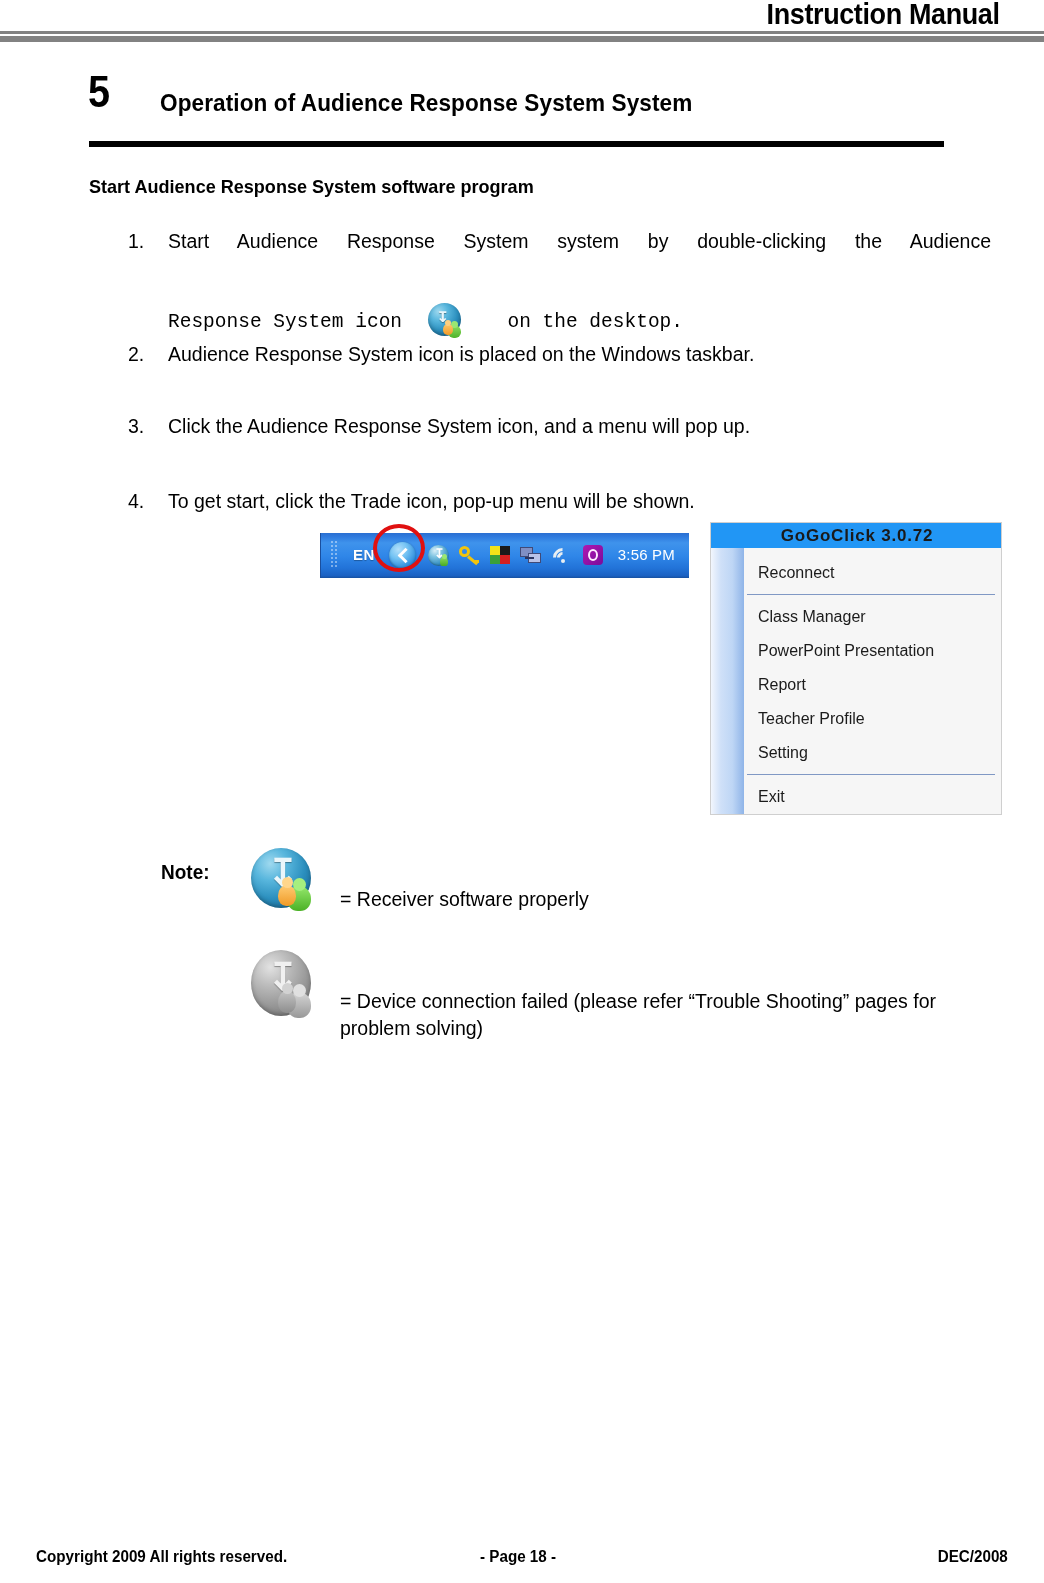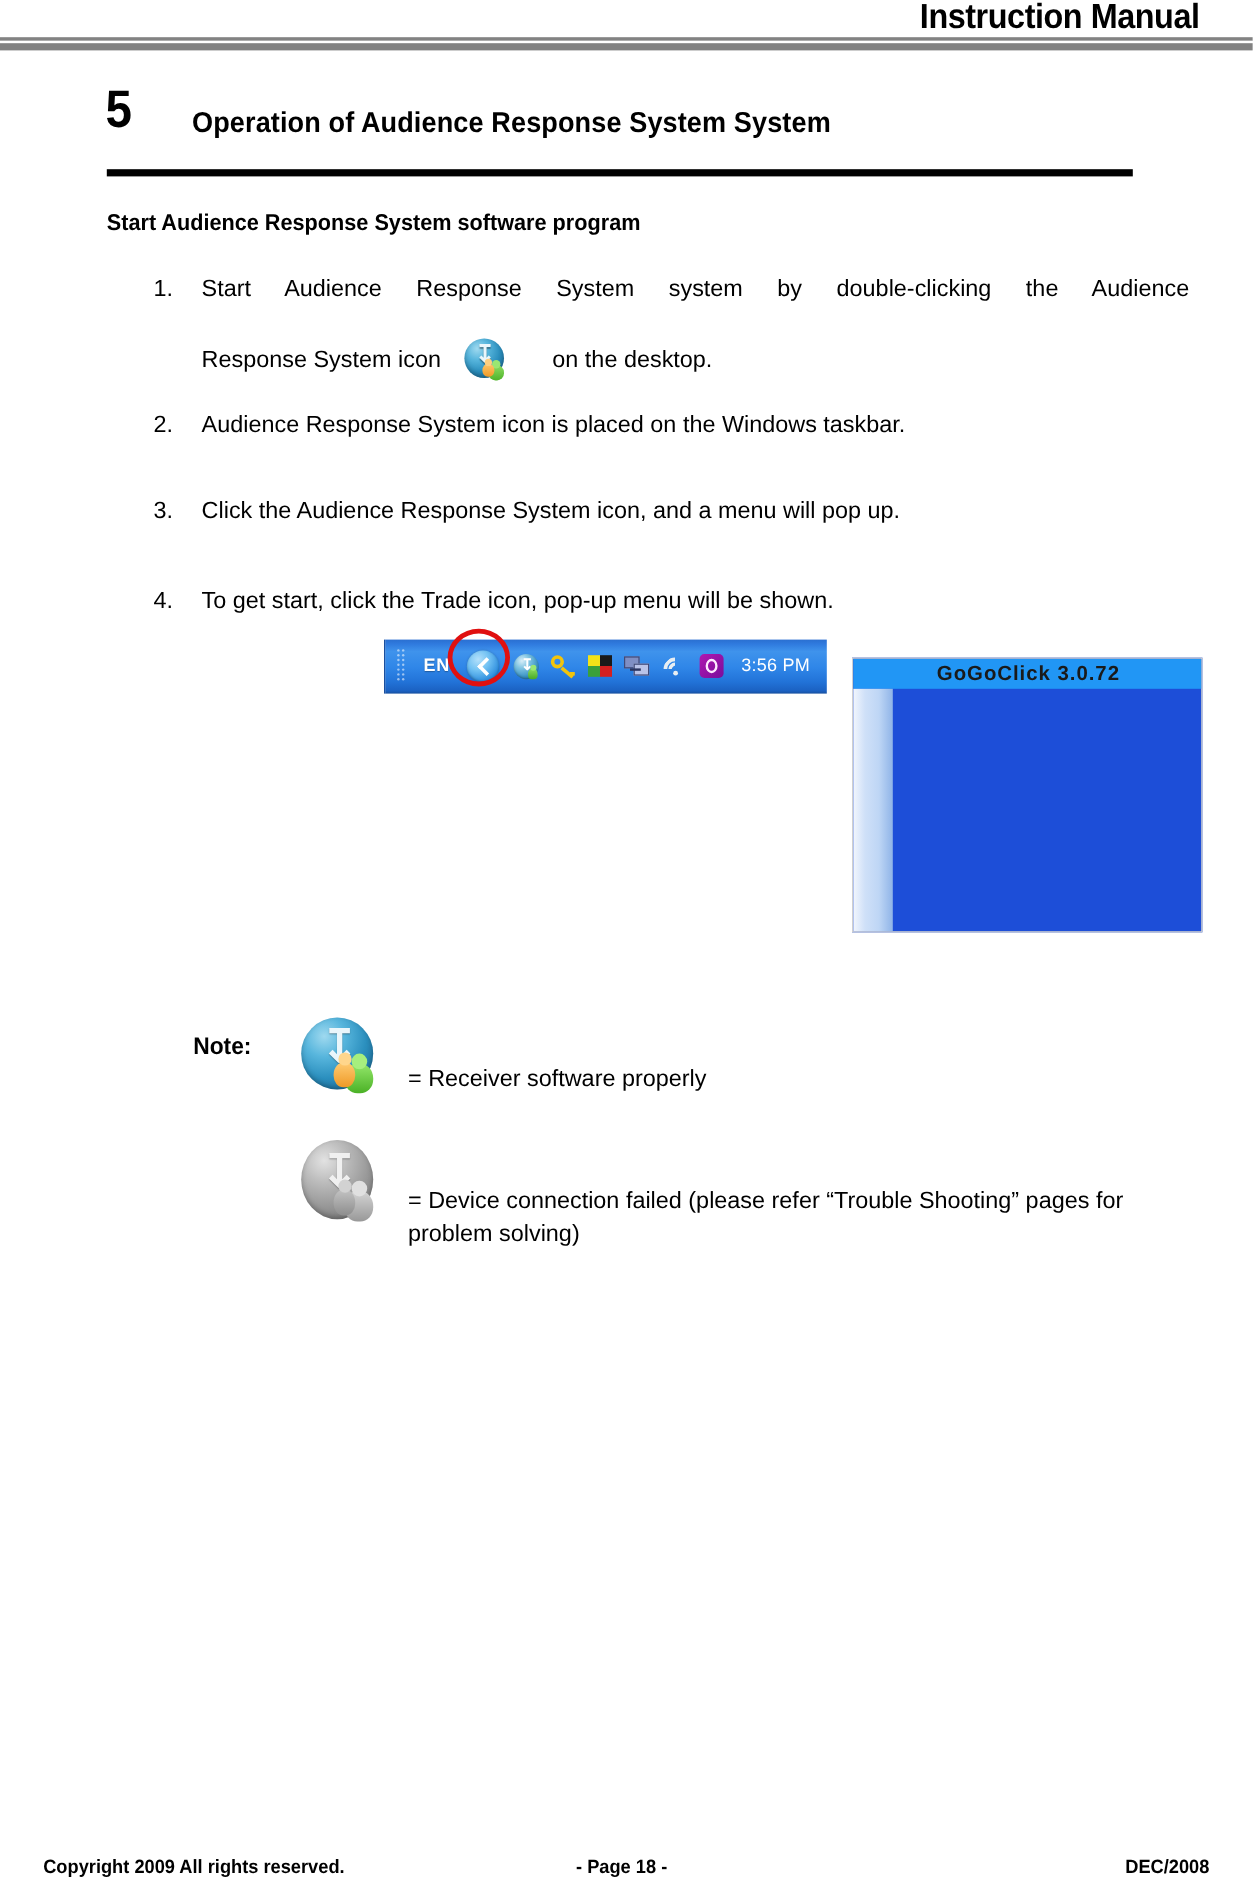--- a/index.html
+++ b/index.html
@@ -119,23 +119,24 @@
   }
   .justified {
     text-align: justify;
     text-align-last: justify;
     width: 823px;
   }
 
   .step1 { left: 128px; top: 228px; width: 870px; }
   .step1-line2 {
     position: absolute;
-    left: 168px; top: 281px;
+    left: 168px; top: 302px;
     font-size: 19.5px;
     white-space: nowrap;
+    font-family: Liberation Mono, monospace;
   }
   .step2 { left: 128px; top: 341px; width: 870px; }
   .step3 { left: 128px; top: 413px; width: 870px; }
   .step4 { left: 128px; top: 488px; width: 870px; }
 
   
   .receiver-icon {
     display: inline-block;
     position: relative;
     vertical-align: middle;
@@ -234,23 +235,23 @@
     width: 52px; height: 48px;
     border: 4px solid #e01010;
     border-radius: 50%;
     box-sizing: border-box;
     z-index: 6;
   }
 
   
   .gogo-menu {
     position: absolute;
-    left: 710px; top: 548px;
-    width: 292px; height: 229px;
-    background: #1d4ed8;
+    left: 710px; top: 522px;
+    width: 292px; height: 293px;
+    background: #fef9c3;
     border: 1px solid #cfcfcf;
     box-sizing: border-box;
     overflow: hidden;
   }
   .gogo-titlebar {
     position: absolute;
     left: 0; top: 0;
     width: 292px; height: 25px;
     background: #2196f5;
     color: #1a1a1a;
@@ -444,20 +445,31 @@
                  border:2px solid #ffe9ff;box-sizing:border-box;"></span>
   </span>
 
   <span class="tb-time">3:56 PM</span>
 </div>
 <div class="red-circle"></div>
 
 <div class="gogo-menu">
   <div class="gogo-titlebar">GoGoClick 3.0.72</div>
   <div class="gogo-gutter"></div>
+  <div class="gogo-body">
+    <div class="gogo-item" style="top:16px;">Reconnect</div>
+    <div class="gogo-sep" style="top:46px;"></div>
+    <div class="gogo-item" style="top:60px;">Class Manager</div>
+    <div class="gogo-item" style="top:94px;">PowerPoint Presentation</div>
+    <div class="gogo-item" style="top:128px;">Report</div>
+    <div class="gogo-item" style="top:162px;">Teacher Profile</div>
+    <div class="gogo-item" style="top:196px;">Setting</div>
+    <div class="gogo-sep" style="top:226px;"></div>
+    <div class="gogo-item" style="top:240px;">Exit</div>
+  </div>
 </div>
 
 <div class="note-label">Note:</div>
 
 <span class="receiver-icon" style="position:absolute;left:245px;top:846px;width:82px;height:72px;">
   <span class="ri-disc" style="left:6px;top:2px;width:60px;height:60px;"></span>
   <span class="ri-arrow" style="left:22px;top:8px;font-size:38px;">↧</span>
   <span class="ri-person" style="left:42px;top:40px;width:24px;height:25px;background:linear-gradient(to bottom,#95e86c,#4bb126);"></span>
   <span class="ri-head" style="left:48px;top:32px;width:13px;height:13px;background:#a6ef7e;"></span>
   <span class="ri-person" style="left:33px;top:39px;width:18px;height:21px;background:linear-gradient(to bottom,#ffcc74,#ef9a27);"></span>

